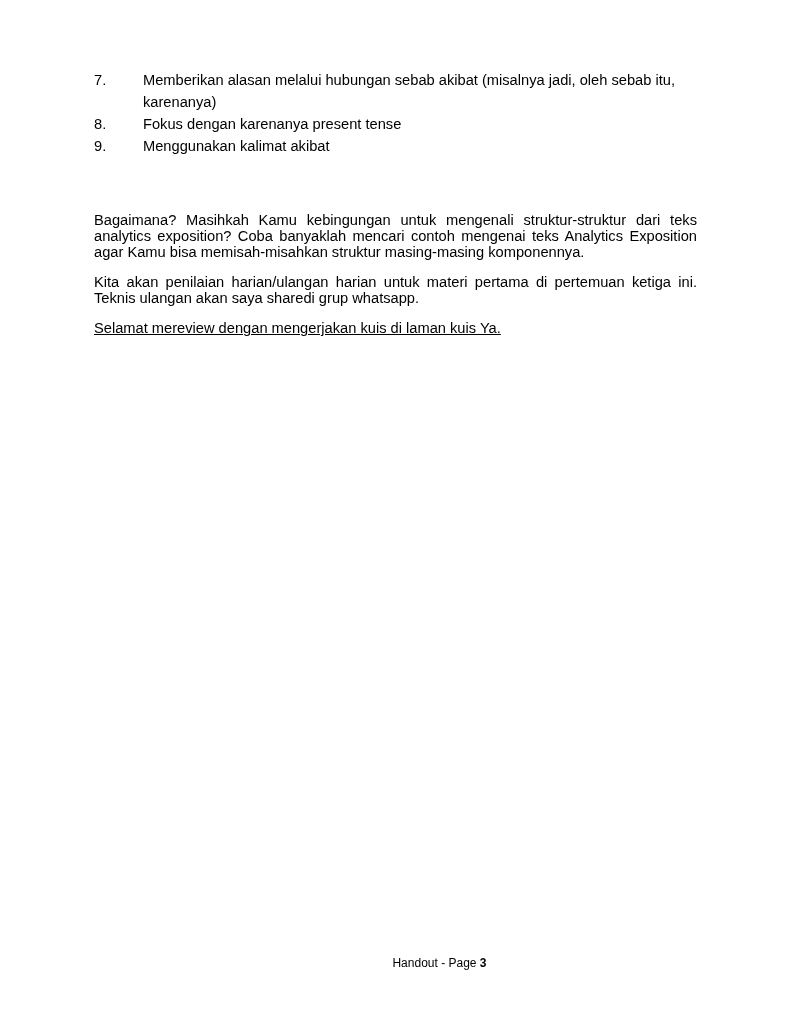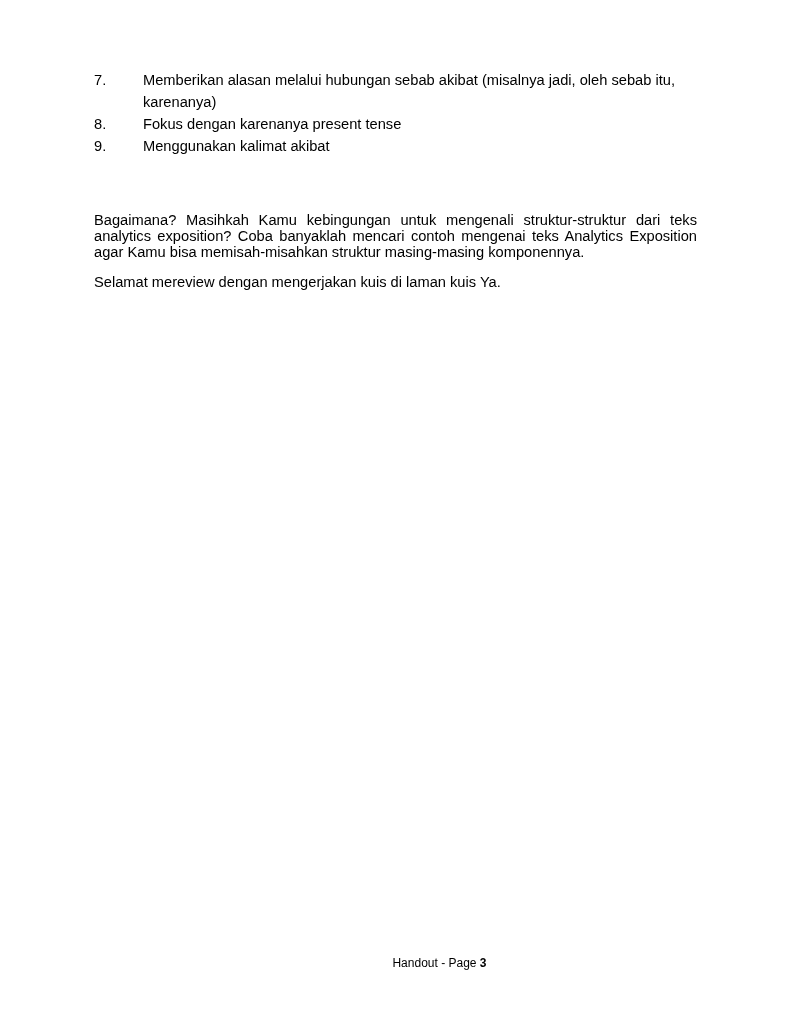--- a/index.html
+++ b/index.html
@@ -42,20 +42,21 @@
     margin-top: 55px;
   }
   .para {
     margin: 0 0 14px 0;
     font-size: 11pt;
     line-height: 16px;
     text-align: justify;
   }
   .para:last-child {
     text-align: left;
+    text-decoration: underline;
   }
   .footer {
     position: absolute;
     top: 955px;
     left: 0;
     width: 100%;
     text-align: center;
     font-size: 12px;
     line-height: 16px;
     padding-left: 44px;
@@ -83,20 +84,21 @@
 
   <div class="list-item">
     <span class="num">9.</span>
     <span class="txt">Menggunakan kalimat akibat</span>
   </div>
 </div>
 
     <div class="paragraphs" id="paragraphs-container">
   <p class="para">Bagaimana? Masihkah Kamu kebingungan untuk mengenali struktur-struktur dari teks analytics exposition? Coba banyaklah mencari contoh mengenai teks Analytics Exposition agar Kamu bisa memisah-misahkan struktur masing-masing komponennya.</p>
 
+  <p class="para">Kita akan penilaian harian/ulangan harian untuk materi pertama di pertemuan ketiga ini. Teknis ulangan akan saya sharedi grup whatsapp.</p>
 
   <p class="para">Selamat mereview dengan mengerjakan kuis di laman kuis Ya.</p>
 </div>
 
   </div>
 
   <div class="footer">
     <span>Handout - Page </span><span class="page-num">3</span>
   </div>
 </div>

